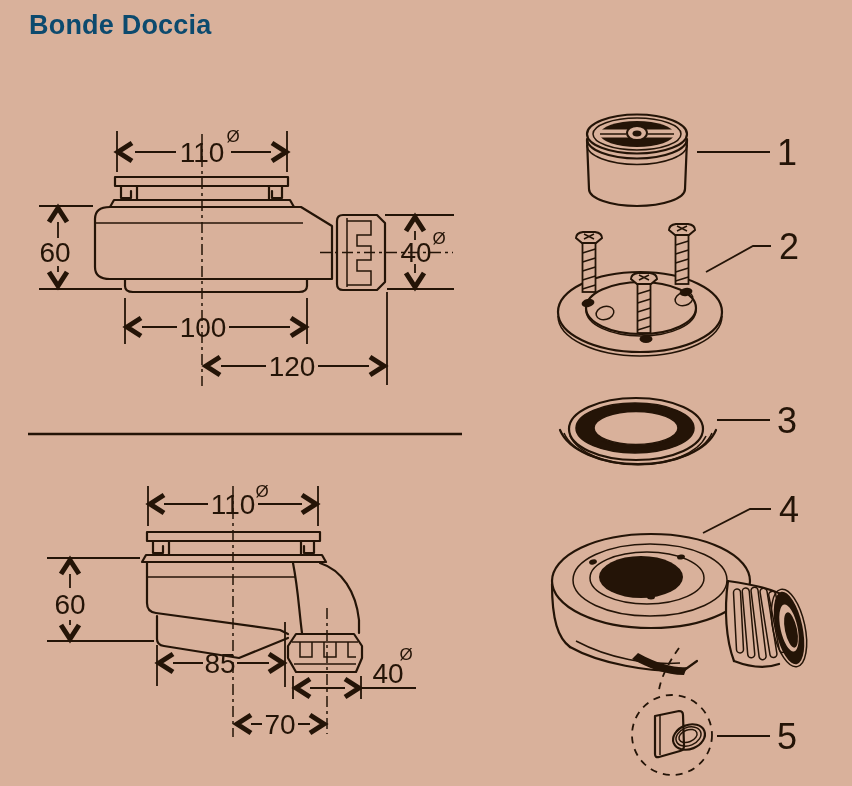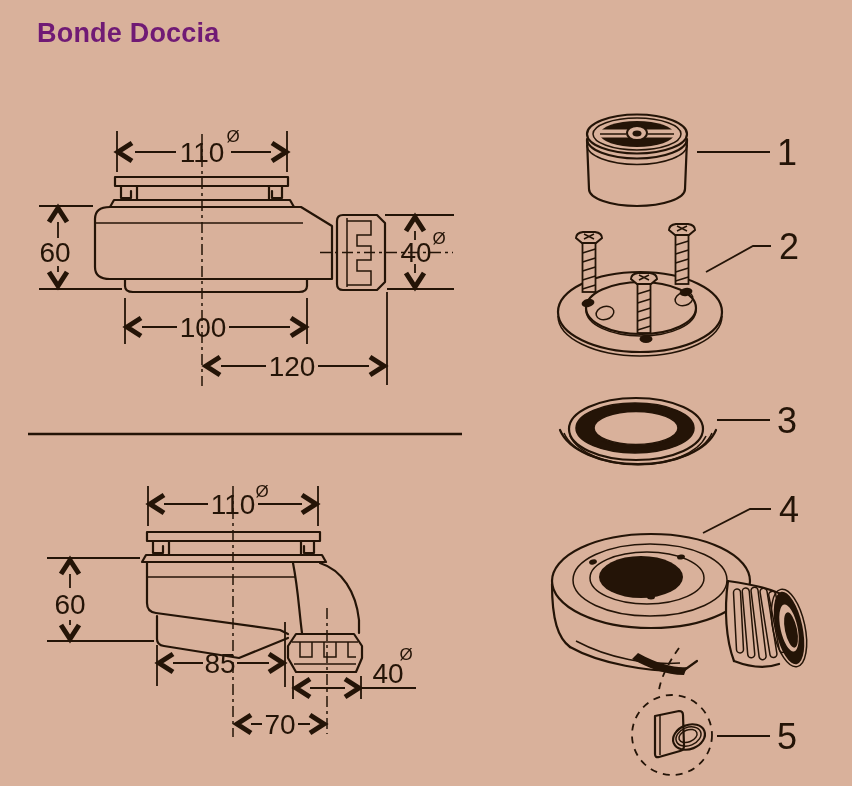--- a/index.html
+++ b/index.html
@@ -1,19 +1,19 @@
 <!DOCTYPE html>
 <html><head>
 <meta charset="utf-8">
 <style>
   html,body{margin:0;padding:0;}
   .page{position:relative;width:852px;height:786px;background:#d9b19b;overflow:hidden;
         font-family:"Liberation Sans",sans-serif;}
-  .title{position:absolute;left:25px;top:6px;margin:12px;font-size:27px;font-weight:700;
-         color:#701a75;letter-spacing:.2px;font-family:"Liberation Sans",sans-serif;}
+  .title{position:absolute;left:25px;top:6px;margin:4px;font-size:27px;font-weight:700;
+         color:#0c4a6e;letter-spacing:.2px;font-family:"Liberation Sans",sans-serif;}
   svg{position:absolute;left:0;top:0;}
   .ln{fill:none;stroke:#241407;stroke-width:2.2;stroke-linejoin:round;stroke-linecap:round;}
   .thin{fill:none;stroke:#241407;stroke-width:1.5;}
   .dim{fill:none;stroke:#241407;stroke-width:1.8;}
   .chev{fill:none;stroke:#241407;stroke-width:5;stroke-linecap:butt;stroke-linejoin:miter;}
   .dashdot{fill:none;stroke:#241407;stroke-width:1.5;stroke-dasharray:11 4 3 4;}
   .dashed{fill:none;stroke:#241407;stroke-width:1.8;stroke-dasharray:7 6;}
   .dark{fill:#241407;stroke:none;}
   .bgf{fill:#d9b19b;}
   text{fill:#241407;font-family:"Liberation Sans",sans-serif;}

